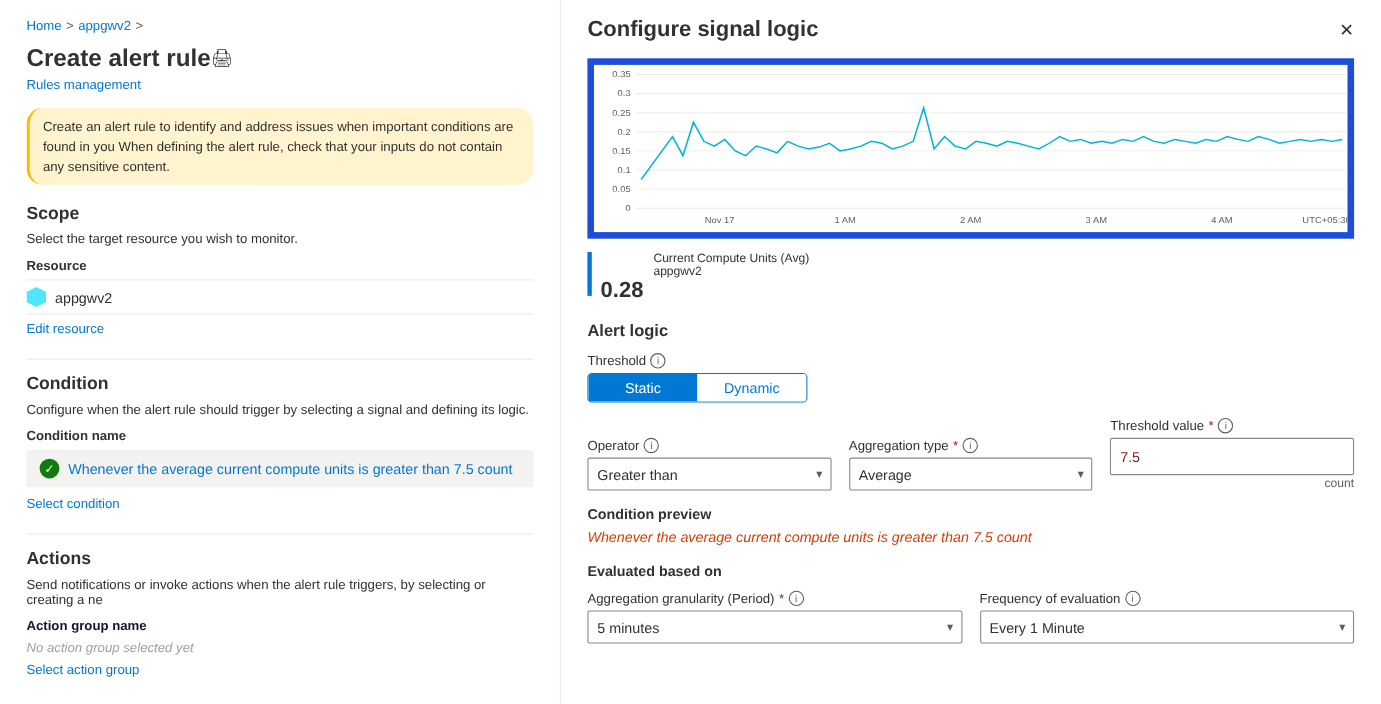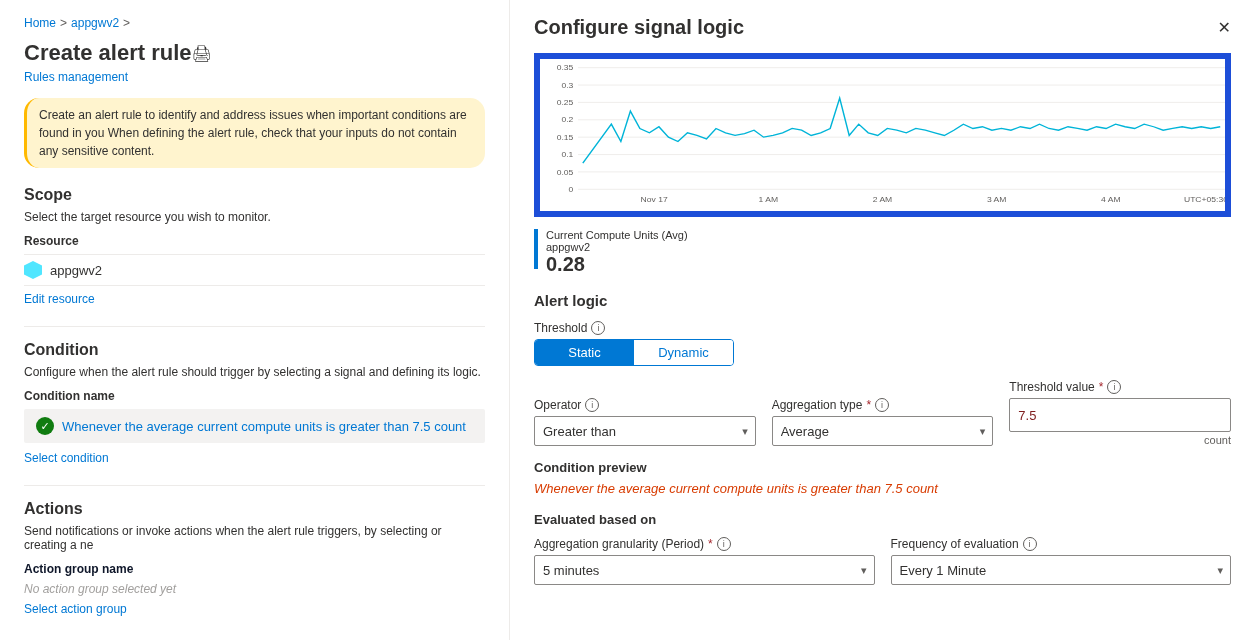--- a/index.html
+++ b/index.html
@@ -103,21 +103,21 @@
       width: 100%; height: 164px; border: 6px solid #1d4ed8; position: relative; margin-bottom: 12px;
     }
     .chart-svg { width: 100%; height: 100%; }
 
     .chart-legend {
       display: flex; align-items: flex-start; gap: 8px; margin-bottom: 16px;
     }
     .legend-bar {
       width: 4px; height: 40px; background: #0078d4; flex-shrink: 0;
     }
-    .legend-text { font-size: 11px; color: #323130; }
+    .legend-text { font-size: 11px; color: #323130; margin-left: 48px; }
     .legend-value { font-size: 20px; font-weight: 600; color: #323130; }
 
     
     .alert-logic-title {
       font-size: 15px; font-weight: 600; margin-bottom: 12px;
     }
 
     .form-row {
       display: flex; gap: 16px; margin-bottom: 14px; align-items: flex-end;
     }

